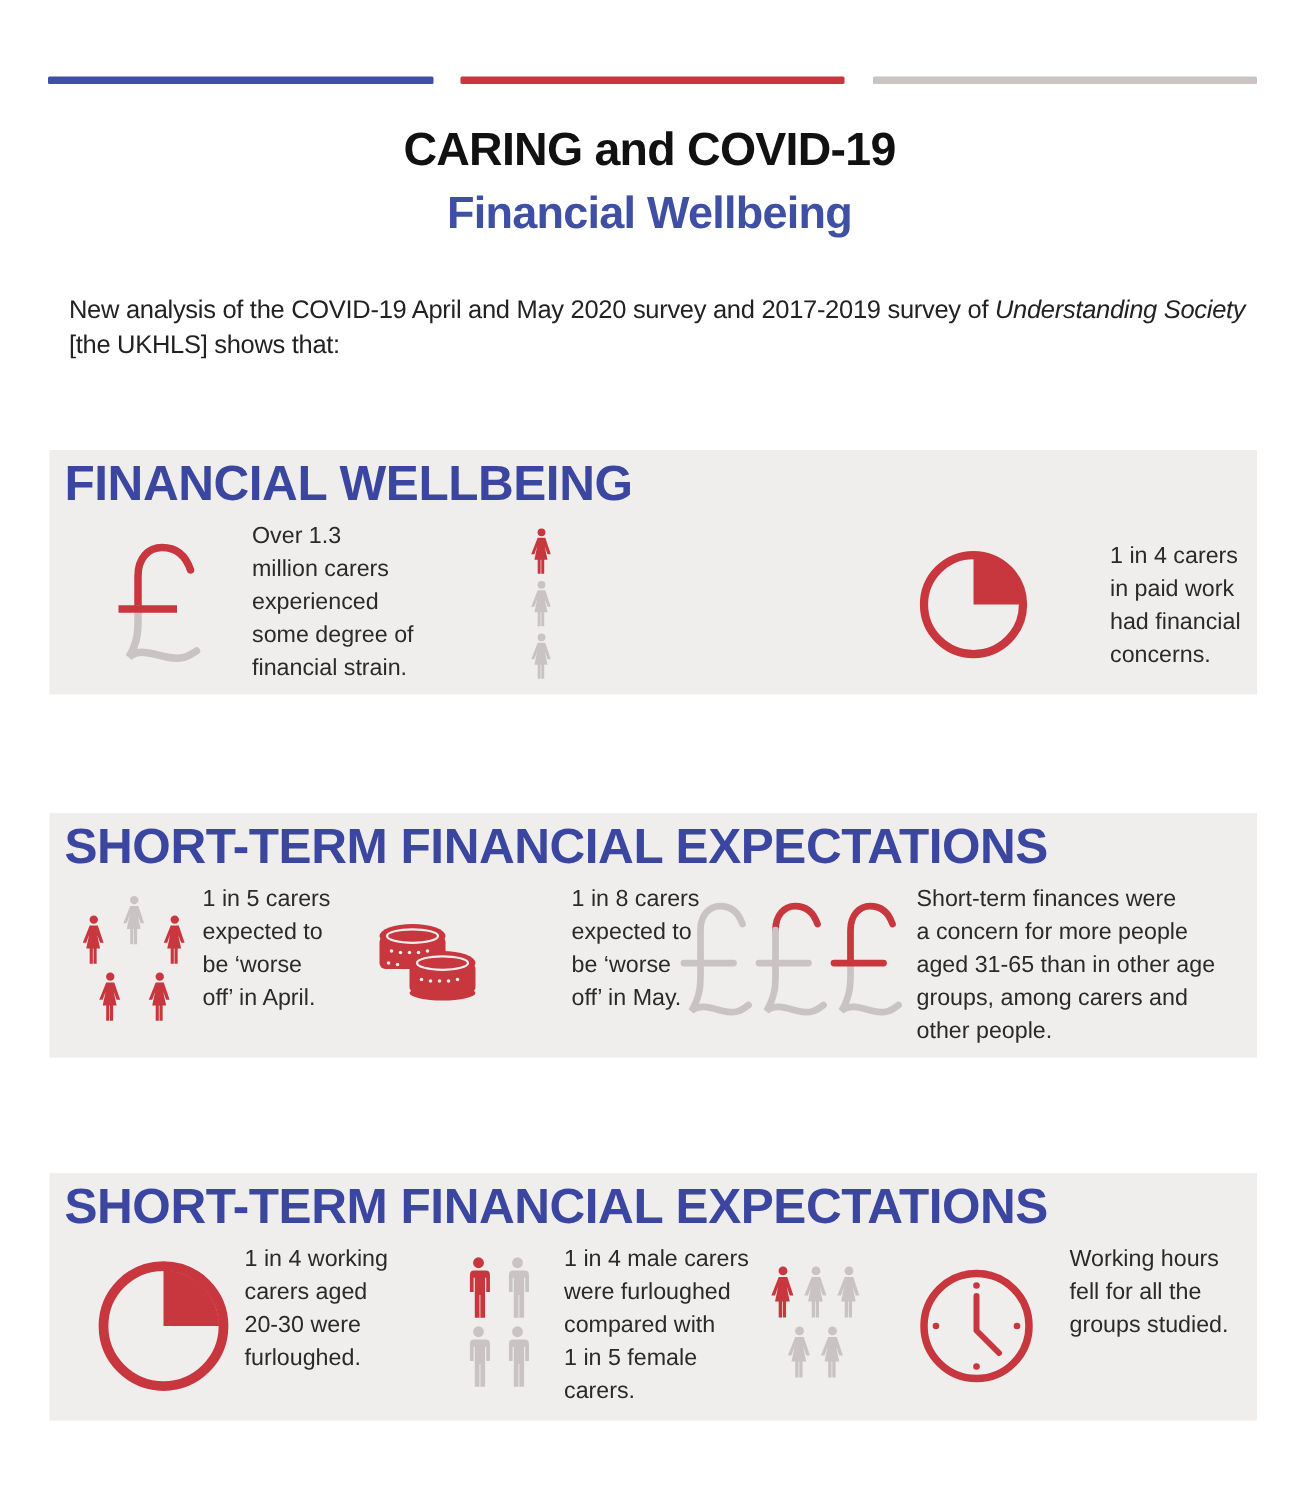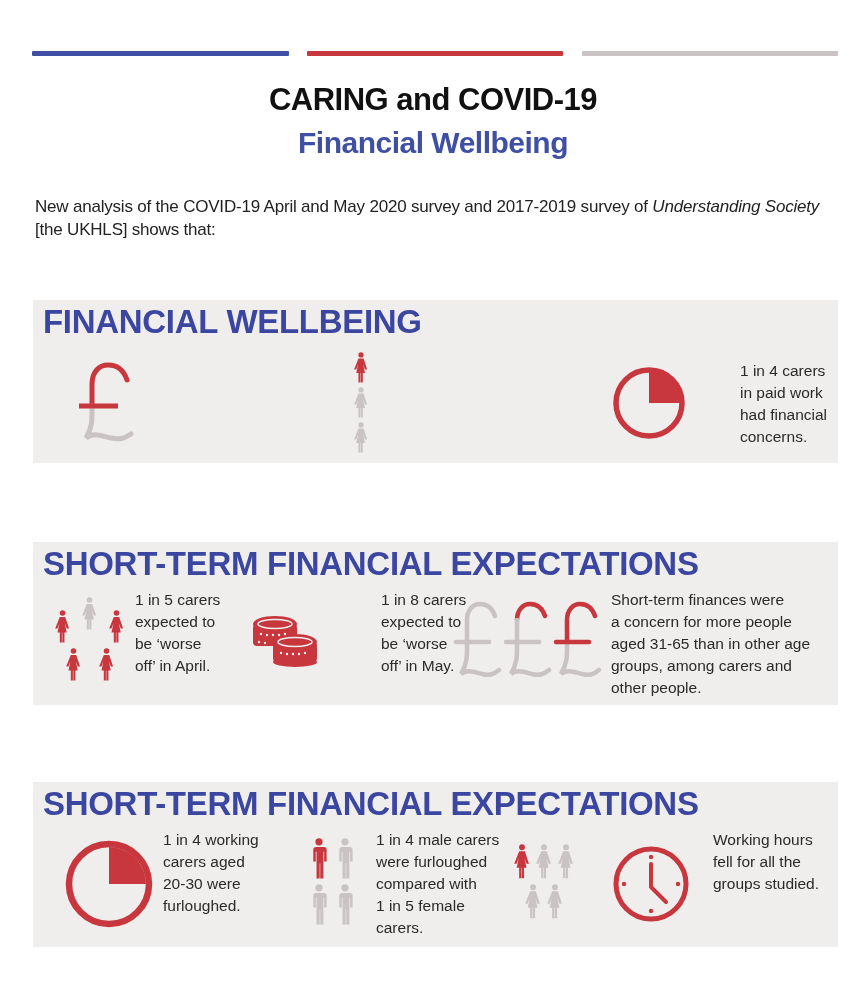--- a/index.html
+++ b/index.html
@@ -8,21 +8,21 @@
 
   .rule { position: absolute; top: 51px; height: 5px; border-radius: 1px; }
   .rule.blue { left: 32px; width: 257px; background: #3f4fa3; }
   .rule.red { left: 307px; width: 256px; background: #c8363e; }
   .rule.gray { left: 582px; width: 256px; background: #c9c4c3; }
 
   .title { position: absolute; left: 0; width: 866px; text-align: center; font-weight: bold; }
   .title.main { top: 82px; font-size: 31px; color: #111; letter-spacing: -0.5px; }
   .title.sub { top: 126px; font-size: 30px; color: #3f4fa3; letter-spacing: -0.5px; }
 
-  .intro { position: absolute; left: 35px; top: 195px; width: 800px; font-size: 17px; line-height: 23px; color: #222; letter-spacing: -0.2px; }
+  .intro { position: absolute; left: 46px; top: 195px; width: 800px; font-size: 17px; line-height: 23px; color: #222; letter-spacing: -0.2px; }
   .intro em { font-style: italic; }
 
   .panel { position: absolute; left: 33px; width: 805px; background: #efeeed; }
   .panel-title { position: absolute; left: 10px; top: 3px; font-size: 33px; font-weight: bold; color: #3b46a0; letter-spacing: -0.3px; white-space: nowrap; }
 
   .stat { position: absolute; font-size: 15.5px; line-height: 22px; color: #2a2a2a; }
   .icon { position: absolute; }
 </style>
 </head>
 <body>
@@ -50,20 +50,27 @@
 <p class="intro"><span>New analysis of the COVID-19 April and May 2020 survey and 2017-2019 survey of </span><em>Understanding Society</em><span> [the UKHLS] shows that:</span></p>
 
 <section class="panel" style="top:300px;height:163px;">
   <h2 class="panel-title">FINANCIAL WELLBEING</h2>
 
   <svg class="icon" style="left:42px;top:58px;" width="70" height="90" viewBox="0 0 70 90">
     <path d="M52 22 C48 10 40 7 33 7 C24 7 17 14 17 26 L17 48" fill="none" stroke="#c8363e" stroke-width="5" stroke-linecap="round"></path>
     <path d="M17 48 C17 60 18 68 11 80 C18 74 26 78 36 80 C46 82 50 80 56 76" fill="none" stroke="#c9c4c3" stroke-width="5" stroke-linecap="round"></path>
     <line x1="4" y1="48" x2="43" y2="48" stroke="#c8363e" stroke-width="5"></line>
   </svg>
+  <div class="stat" style="left:135px;top:47px;">
+    <div>Over 1.3</div>
+    <div>million carers</div>
+    <div>experienced</div>
+    <div>some degree of</div>
+    <div>financial strain.</div>
+  </div>
 
   <div class="icon" style="left:317px;top:52px;width:22px;height:104px;">
     <svg width="16" height="32" style="position:absolute;left:3px;top:0;" fill="#c8363e">
         <use href="#woman"></use>
       </svg>
     <svg width="16" height="32" style="position:absolute;left:3px;top:35px;" fill="#c9c4c3">
         <use href="#woman"></use>
       </svg>
     <svg width="16" height="32" style="position:absolute;left:3px;top:70px;" fill="#c9c4c3">
         <use href="#woman"></use>

